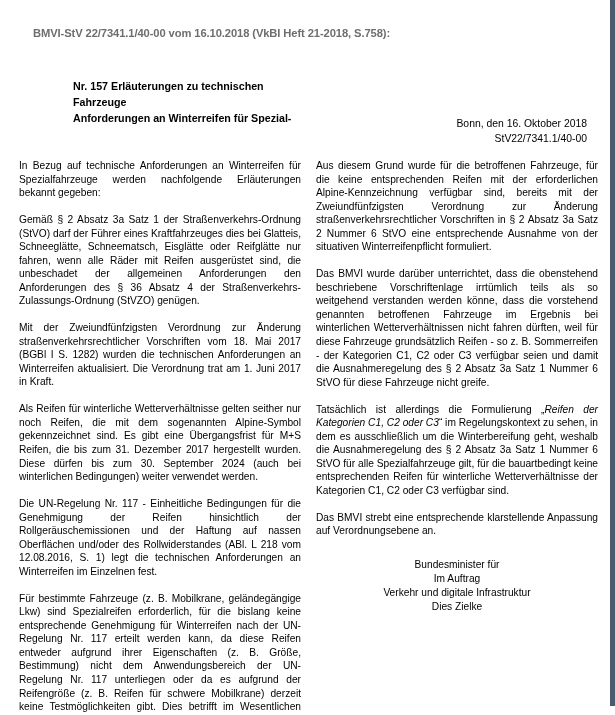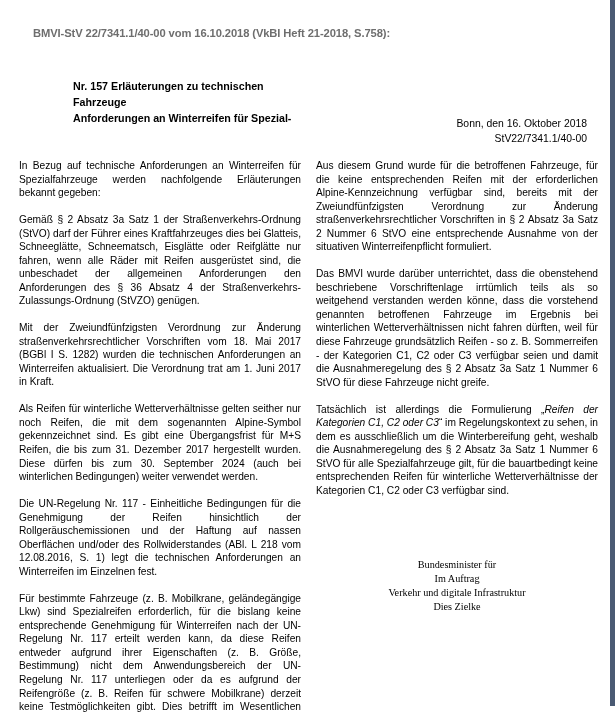--- a/index.html
+++ b/index.html
@@ -79,21 +79,20 @@
   .italic { font-style: italic; }
   #signature {
     position: absolute;
     left: 316px;
     top: 558px;
     width: 282px;
     text-align: center;
     font-size: 10.2px;
     color: #000000;
     line-height: 14.1px;
-    font-family: Liberation Serif, serif;
   }
   #signature div { text-align: center; }
 </style>
 </head>
 <body>
 
 <div id="page">
 
   <div id="right-rule"></div>
 
@@ -116,20 +115,21 @@
     <p>Mit der Zweiundfünfzigsten Verordnung zur Änderung straßenverkehrsrechtlicher Vorschriften vom 18. Mai 2017 (BGBl I S. 1282) wurden die technischen Anforderungen an Winterreifen aktualisiert. Die Verordnung trat am 1. Juni 2017 in Kraft.</p>
     <p>Als Reifen für winterliche Wetterverhältnisse gelten seither nur noch Reifen, die mit dem sogenannten Alpine-Symbol gekennzeichnet sind. Es gibt eine Übergangsfrist für M+S Reifen, die bis zum 31. Dezember 2017 hergestellt wurden. Diese dürfen bis zum 30. September 2024 (auch bei winterlichen Bedingungen) weiter verwendet werden.</p>
     <p>Die UN-Regelung Nr. 117 - Einheitliche Bedingungen für die Genehmigung der Reifen hinsichtlich der Rollgeräuschemissionen und der Haftung auf nassen Oberflächen und/oder des Rollwiderstandes (ABl. L 218 vom 12.08.2016, S. 1) legt die technischen Anforderungen an Winterreifen im Einzelnen fest.</p>
     <p>Für bestimmte Fahrzeuge (z. B. Mobilkrane, geländegängige Lkw) sind Spezialreifen erforderlich, für die bislang keine entsprechende Genehmigung für Winterreifen nach der UN-Regelung Nr. 117 erteilt werden kann, da diese Reifen entweder aufgrund ihrer Eigenschaften (z. B. Größe, Bestimmung) nicht dem Anwendungsbereich der UN-Regelung Nr. 117 unterliegen oder da es aufgrund der Reifengröße (z. B. Reifen für schwere Mobilkrane) derzeit keine Testmöglichkeiten gibt. Dies betrifft im Wesentlichen Reifen mit der Kennzeichnung POR (Professional Off-Road) und MPT (Multi Purpose Tire).</p>
   </div>
 
   <div id="col-right" class="column">
     <p>Aus diesem Grund wurde für die betroffenen Fahrzeuge, für die keine entsprechenden Reifen mit der erforderlichen Alpine-Kennzeichnung verfügbar sind, bereits mit der Zweiundfünfzigsten Verordnung zur Änderung straßenverkehrsrechtlicher Vorschriften in § 2 Absatz 3a Satz 2 Nummer 6 StVO eine entsprechende Ausnahme von der situativen Winterreifenpflicht formuliert.</p>
     <p>Das BMVI wurde darüber unterrichtet, dass die obenstehend beschriebene Vorschriftenlage irrtümlich teils als so weitgehend verstanden werden könne, dass die vorstehend genannten betroffenen Fahrzeuge im Ergebnis bei winterlichen Wetterverhältnissen nicht fahren dürften, weil für diese Fahrzeuge grundsätzlich Reifen - so z. B. Sommerreifen - der Kategorien C1, C2 oder C3 verfügbar seien und damit die Ausnahmeregelung des § 2 Absatz 3a Satz 1 Nummer 6 StVO für diese Fahrzeuge nicht greife.</p>
     <p><span>Tatsächlich ist allerdings die Formulierung „</span><span class="italic">Reifen der Kategorien C1, C2 oder C3</span><span>“ im Regelungskontext zu sehen, in dem es ausschließlich um die Winterbereifung geht, weshalb die Ausnahmeregelung des § 2 Absatz 3a Satz 1 Nummer 6 StVO für alle Spezialfahrzeuge gilt, für die bauartbedingt keine entsprechenden Reifen für winterliche Wetterverhältnisse der Kategorien C1, C2 oder C3 verfügbar sind.</span></p>
+    <p>Das BMVI strebt eine entsprechende klarstellende Anpassung auf Verordnungsebene an.</p>
   </div>
 
   <div id="signature">
     <div>Bundesminister für</div>
     <div>Im Auftrag</div>
     <div>Verkehr und digitale Infrastruktur</div>
     <div>Dies Zielke</div>
   </div>
 
 </div>

